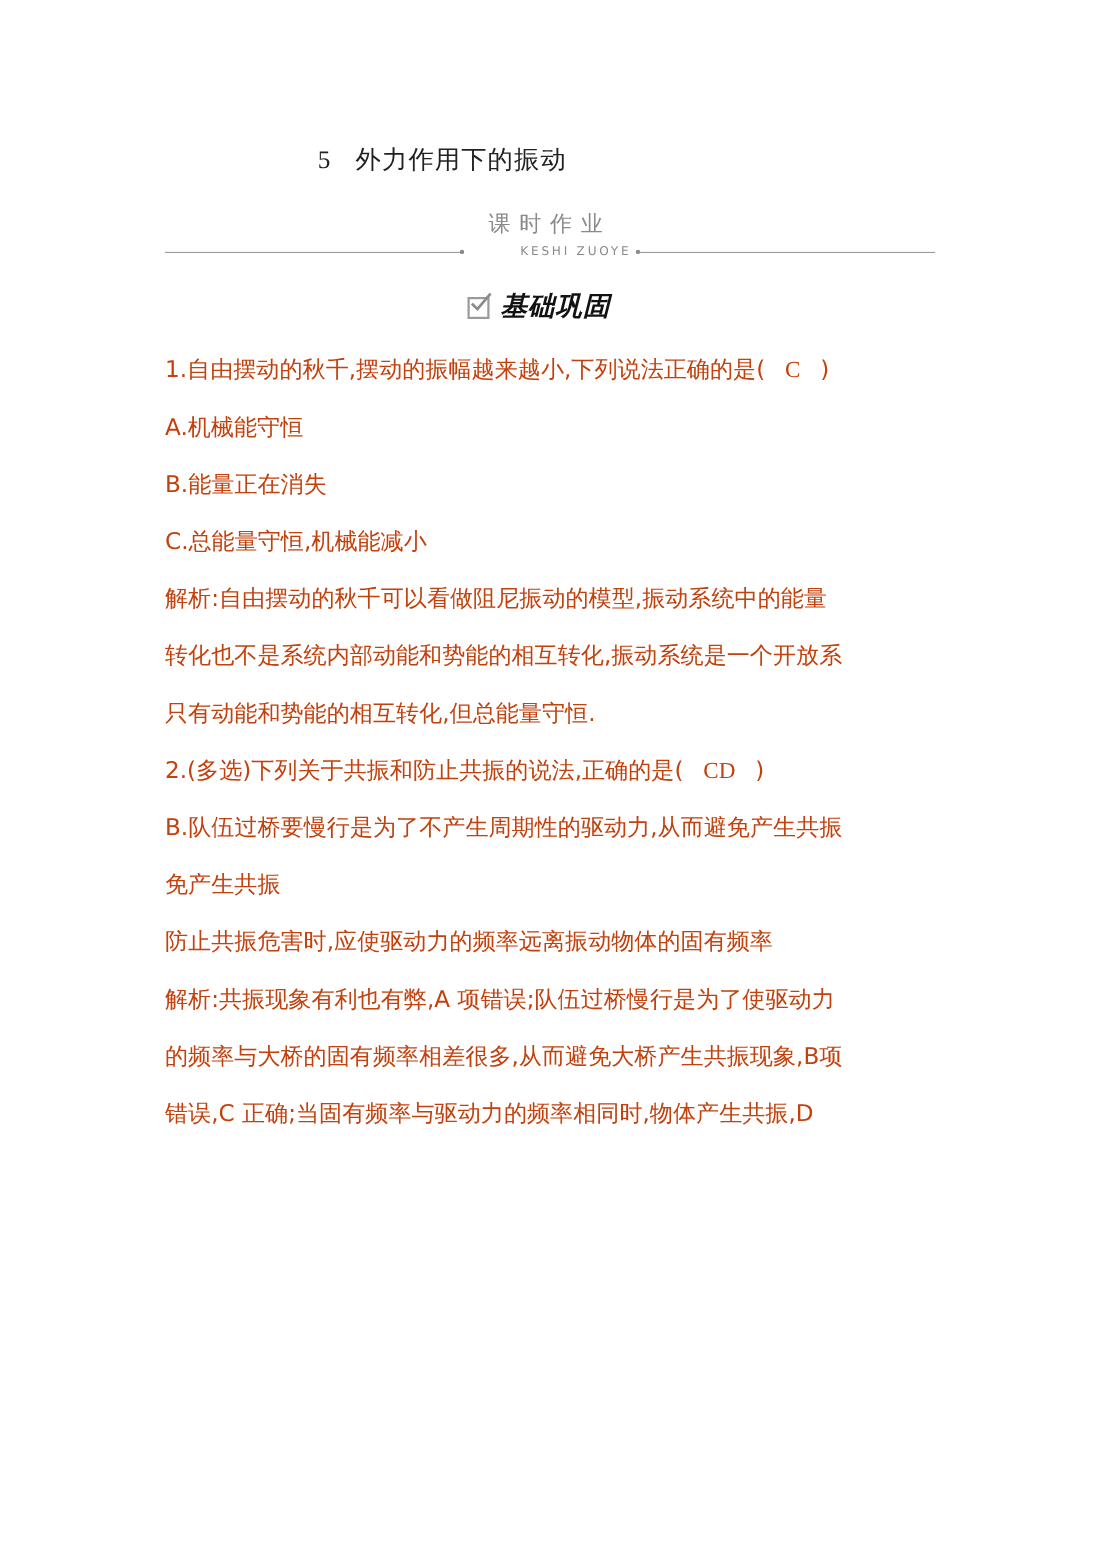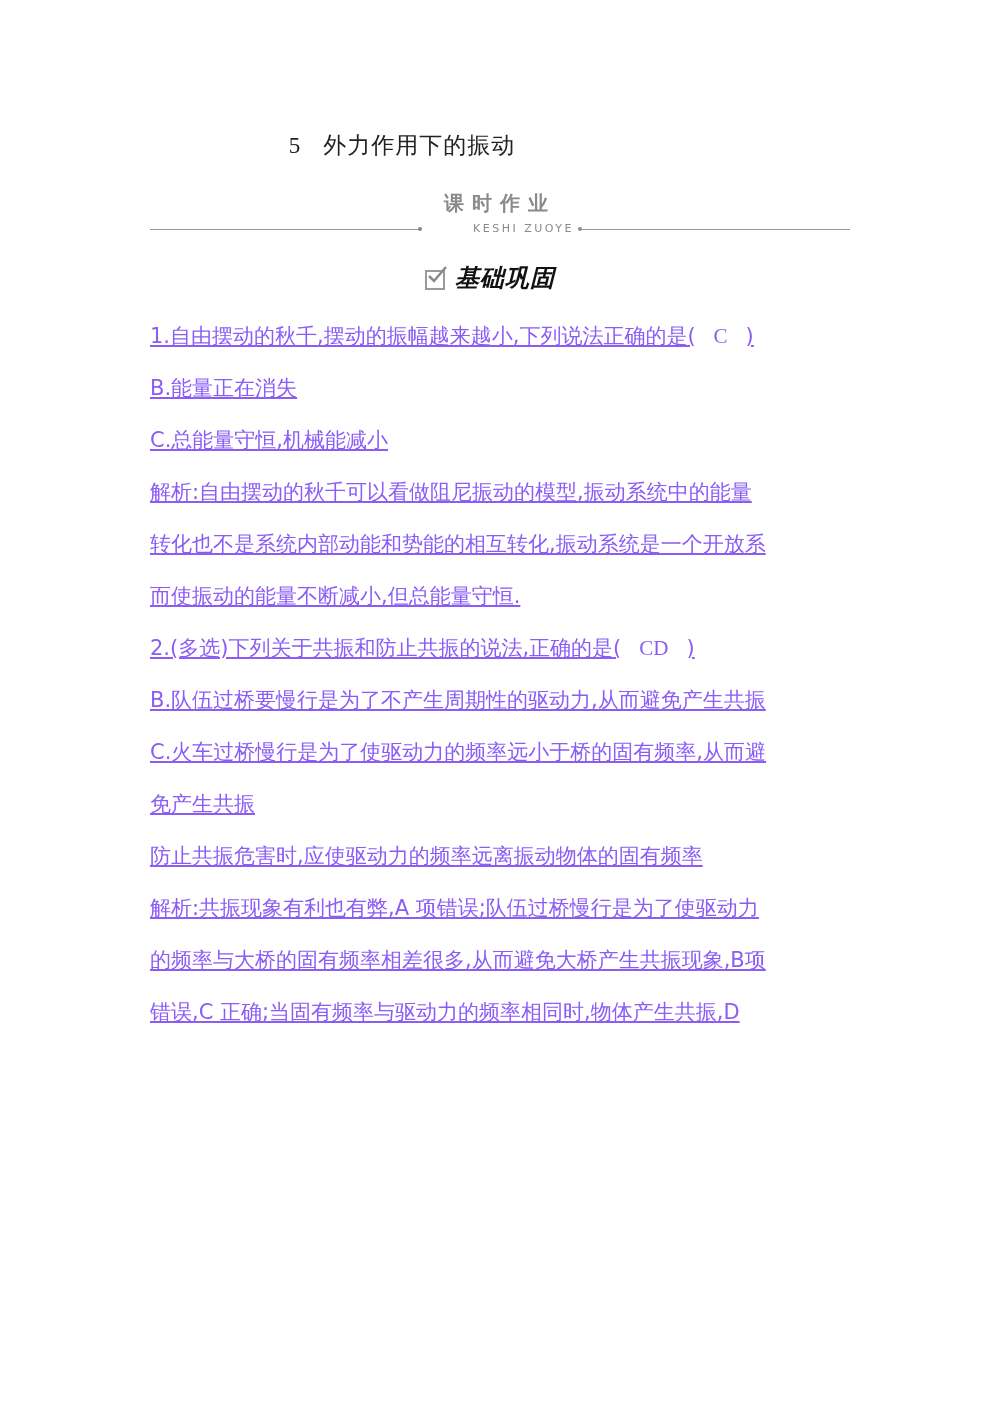--- a/index.html
+++ b/index.html
@@ -10,21 +10,21 @@
   }
   .title {
     position: absolute; top: 130px; left: 0; width: 804px;
     text-align: center; font-size: 23px; letter-spacing: 1px;
     font-family: "DejaVu Sans", sans-serif; color: #222;
   }
   .title .num { margin-right: 22px; font-family: "Liberation Serif", serif; }
   .subtitle-cn {
     position: absolute; top: 190px; left: 0; width: 1000px; text-align: center;
     font-size: 20px; letter-spacing: 8px; color: #8a8a8a;
-    font-family: "DejaVu Sans", sans-serif; font-weight: bold;
+    font-family: "DejaVu Sans", sans-serif; font-weight: normal;
   }
   .divider {
     position: absolute; top: 222px; left: 150px; width: 700px; height: 14px;
   }
   .divider .line {
     position: absolute; top: 7px; height: 1px; background: #9a9a9a;
   }
   .divider .line.left { left: 0; width: 270px; }
   .divider .line.right { left: 430px; width: 270px; }
   .divider .dot {
@@ -51,21 +51,21 @@
   }
   .badge-label::after {
     content: ""; position: absolute; left: 0; right: -6px; bottom: -2px; height: 8px;
     background: #9a9a9a; z-index: -1; transform: skewX(-20px);
   }
   .content {
     position: absolute; top: 310px; left: 150px; width: 720px;
   }
   .line {
     height: 52px; line-height: 52px; font-size: 21px; white-space: nowrap;
-    font-family: "DejaVu Sans", sans-serif; color: #8b5cf6; text-decoration: underline;
+    font-family: "DejaVu Sans", sans-serif; color: #c2410c;
   }
   .answer { display: inline-block; margin: 0 18px; font-family: "Liberation Serif", serif; }
 </style>
 </head>
 <body>
 
 <div class="title">
   <span class="num">5</span><span>外力作用下的振动</span>
 </div>
 
@@ -86,29 +86,29 @@
       </svg>
   </div>
   <span class="badge-label">基础巩固</span>
 </div>
 
 <div class="content">
 
   <div class="line">
     <span>1.自由摆动的秋千,摆动的振幅越来越小,下列说法正确的是(</span><span class="answer">C</span><span>)</span>
   </div>
+  <div class="line">A.机械能守恒</div>
   <div class="line">B.能量正在消失</div>
   <div class="line">C.总能量守恒,机械能减小</div>
   <div class="line">解析:自由摆动的秋千可以看做阻尼振动的模型,振动系统中的能量</div>
   <div class="line">转化也不是系统内部动能和势能的相互转化,振动系统是一个开放系</div>
-  <div class="line">而使振动的能量不断减小,但总能量守恒.</div>
+  <div class="line">只有动能和势能的相互转化,但总能量守恒.</div>
 
   <div class="line">
     <span>2.(多选)下列关于共振和防止共振的说法,正确的是(</span><span class="answer">CD</span><span>)</span>
   </div>
   <div class="line">B.队伍过桥要慢行是为了不产生周期性的驱动力,从而避免产生共振</div>
-  <div class="line">C.火车过桥慢行是为了使驱动力的频率远小于桥的固有频率,从而避</div>
   <div class="line">免产生共振</div>
   <div class="line">防止共振危害时,应使驱动力的频率远离振动物体的固有频率</div>
   <div class="line">解析:共振现象有利也有弊,A 项错误;队伍过桥慢行是为了使驱动力</div>
   <div class="line">的频率与大桥的固有频率相差很多,从而避免大桥产生共振现象,B项</div>
   <div class="line">错误,C 正确;当固有频率与驱动力的频率相同时,物体产生共振,D</div>
 </div>
 
 </body></html>

